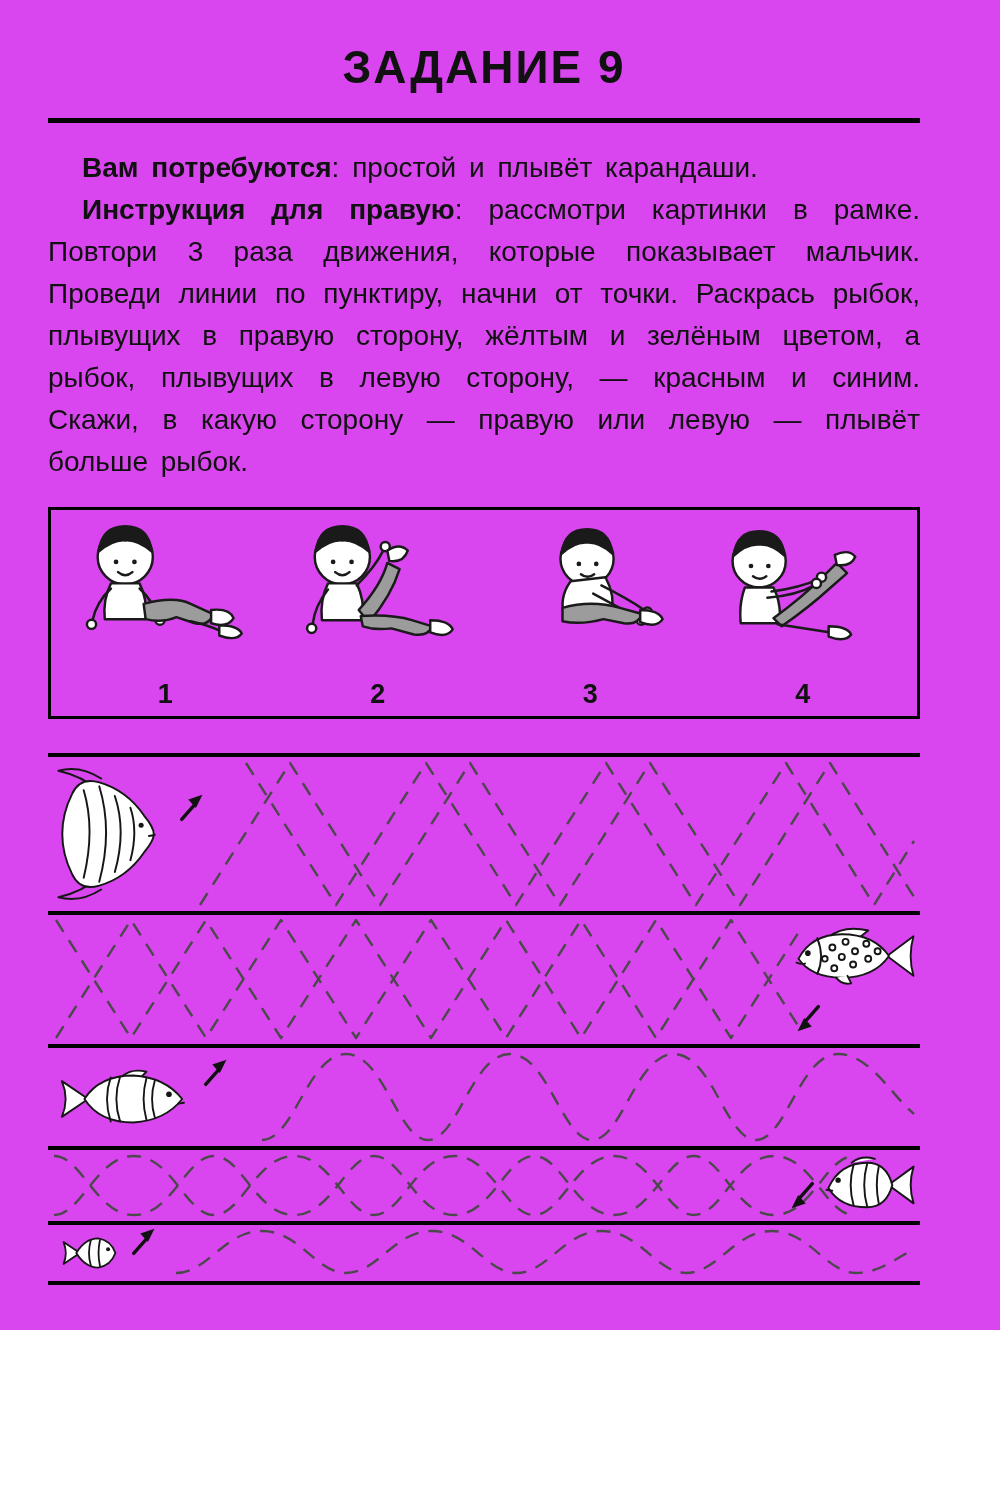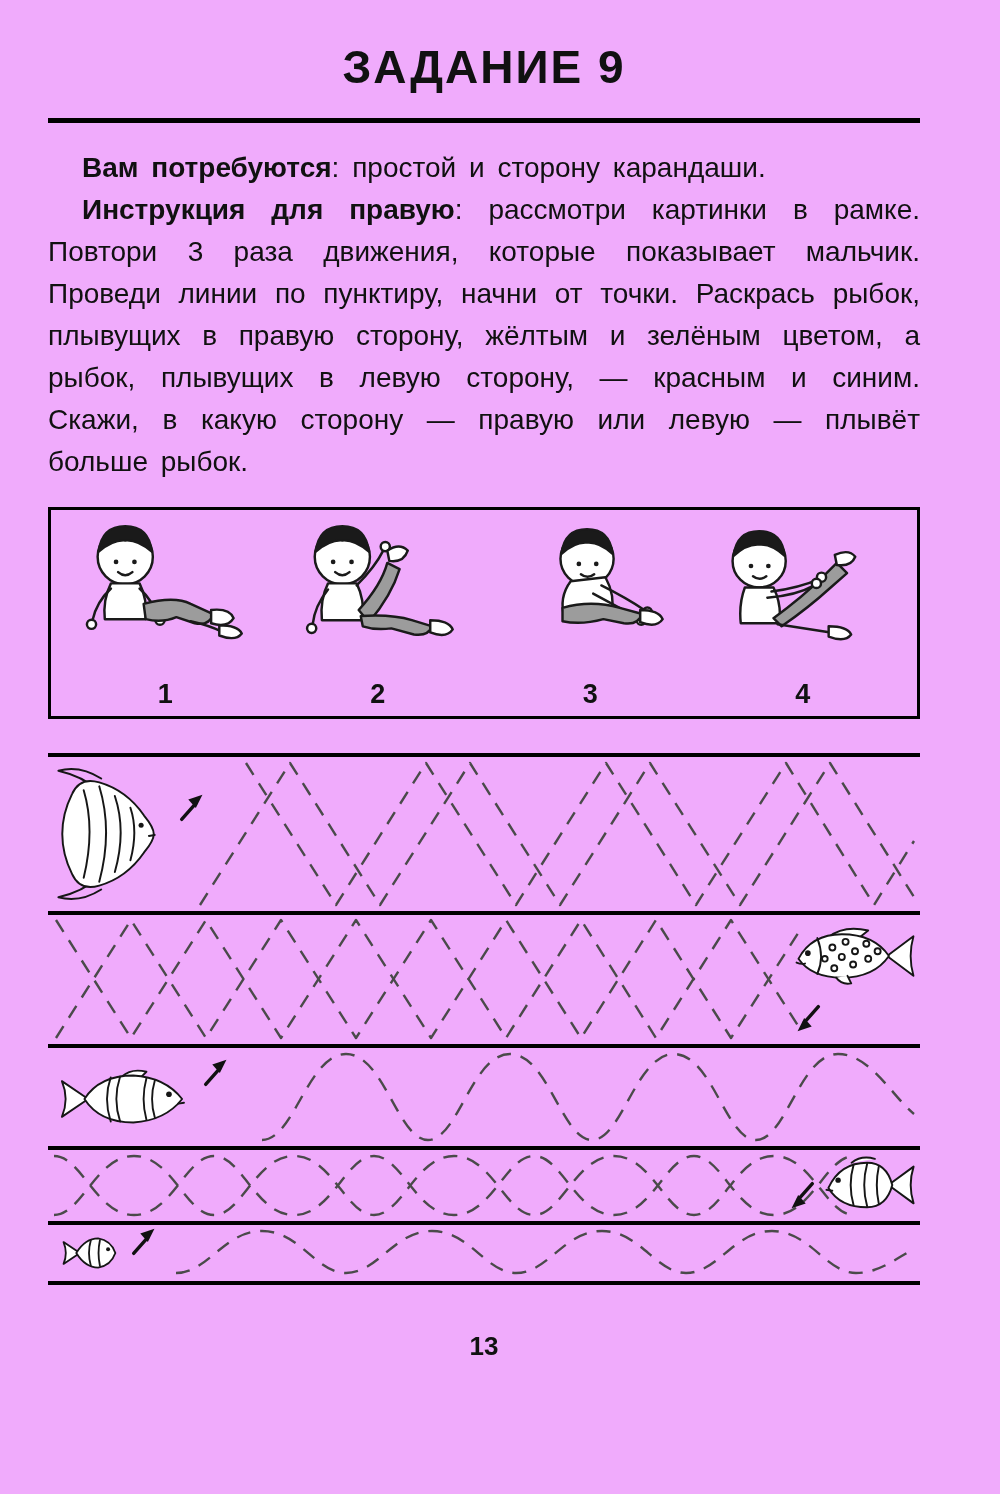--- a/index.html
+++ b/index.html
@@ -1,20 +1,20 @@
 <!DOCTYPE html>
 <html><head>
 <meta charset="utf-8">
 <style>
   html,body { margin:0; padding:0; background:#ffffff; }
   .page {
-    width:1000px; height:1494px; box-sizing:border-box;
+    width:1000px; height:1330px; box-sizing:border-box;
     padding:40px 80px 0 48px;
     font-family:"Liberation Sans", sans-serif;
-    color:#111; background:#f0abfc; position:relative; overflow:hidden;
+    color:#111; background:#d946ef; position:relative; overflow:hidden;
   }
   .title {
     text-align:center; font-size:46px; font-weight:700;
     letter-spacing:2px; margin:0 0 24px 0;
   }
   .rule { height:5px; background:#000; margin-bottom:24px; }
   .instructions p {
     font-size:28px; line-height:42px; margin:0;
     text-align:justify; text-indent:34px; word-spacing:5px;
   }
@@ -47,21 +47,21 @@
 </style>
 </head>
 <body>
 
 <div class="page">
 
   <h1 class="title">ЗАДАНИЕ 9</h1>
   <div class="rule"></div>
 
   <div class="instructions">
-    <p><b>Вам потребуются</b><span>: простой и сторону карандаши.</span></p>
+    <p><b>Вам потребуются</b><span>: простой и плывёт карандаши.</span></p>
     <p><b>Инструкция для правую</b><span>: рассмотри картинки в рамке. Повтори 3 раза движения, которые показывает мальчик. Проведи линии по пунктиру, начни от точки. Раскрась рыбок, плывущих в правую сторону, жёлтым и зелёным цветом, а рыбок, плывущих в левую сторону, — красным и синим. Скажи, в какую сторону — правую или левую — плывёт больше рыбок.</span></p>
   </div>
 
   <div class="exercise-frame">
 
     <div class="figure-cell">
       <svg viewBox="0 0 190 135">
         <g class="boy">
           <circle cx="56" cy="36" r="27" fill="#fff"></circle>
           <path d="M30 31 Q33 6 56 6 Q79 6 82 31 Q68 19 56 20 Q44 19 30 31 Z" fill="#1a1a1a"></path>

